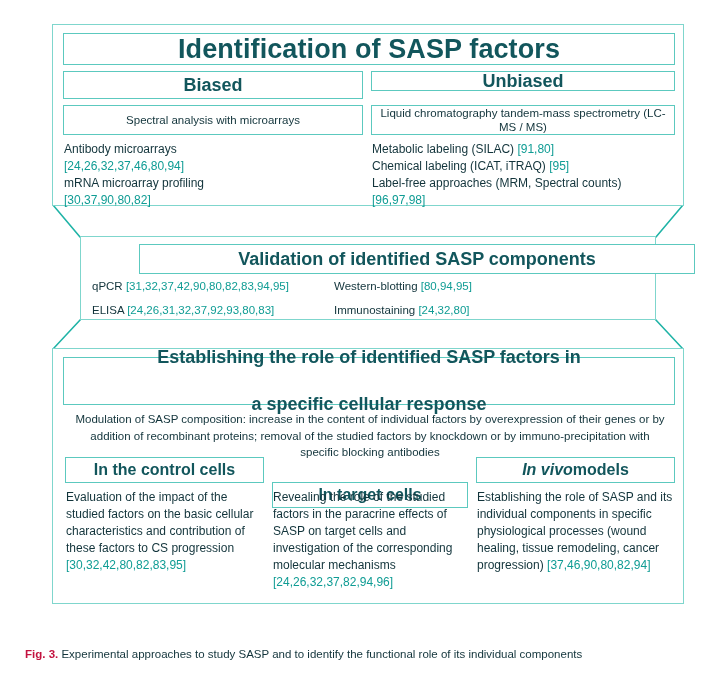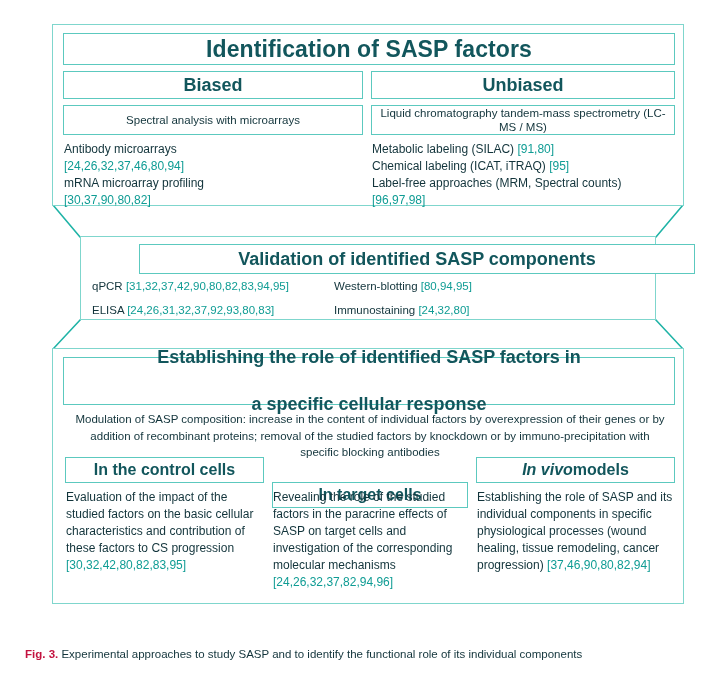--- a/index.html
+++ b/index.html
@@ -18,21 +18,21 @@
     position: absolute;
     border: 1.5px solid #7fd6cd;
     background: #ffffff;
   }
   .hdrbox {
     border: 1.5px solid #5cc9bf;
     background: #ffffff;
     text-align: center;
     color: #12565c;
   }
-  .title-xl { font-size: 23px; font-weight: 600; letter-spacing: .1px; }
+  .title-xl { font-size: 27px; font-weight: 600; letter-spacing: .1px; }
   .title-lg { font-size: 18px; font-weight: 600; }
   .title-md { font-size: 16px; font-weight: 600; }
   .subbox {
     border: 1.5px solid #5cc9bf;
     background: #ffffff;
     text-align: center;
     font-size: 11.5px;
     color: #12343b;
     display: flex; align-items: center; justify-content: center;
     line-height: 1.25;
@@ -44,21 +44,21 @@
 
   
   .funnel { position: absolute; }
 
   
   #sec1 { left: 52px; top: 24px; width: 632px; height: 182px; }
   #sec1-title { position:absolute; left:10px; top:8px; width:612px; height:32px;
                 display:flex; align-items:center; justify-content:center; }
   #biased-hdr   { position:absolute; left:10px;  top:46px; width:300px; height:28px;
                   display:flex; align-items:center; justify-content:center; }
-  #unbiased-hdr { position:absolute; left:318px; top:46px; width:304px; height:28px;
+  #unbiased-hdr { position:absolute; left:318px; top:46px; width:304px; height:20px;
                   display:flex; align-items:center; justify-content:center; }
   #biased-sub   { position:absolute; left:10px;  top:80px; width:300px; height:30px; }
   #unbiased-sub { position:absolute; left:318px; top:80px; width:304px; height:30px; }
   #biased-body  { position:absolute; left:11px;  top:116px; width:300px; }
   #unbiased-body{ position:absolute; left:319px; top:116px; width:310px; }
 
   
   #sec2 { left: 80px; top: 236px; width: 576px; height: 84px; }
   #sec2-title { position:absolute; left:10px; top:7px; width:556px; height:30px;
                 display:flex; align-items:center; justify-content:center;margin-left:48px; }

